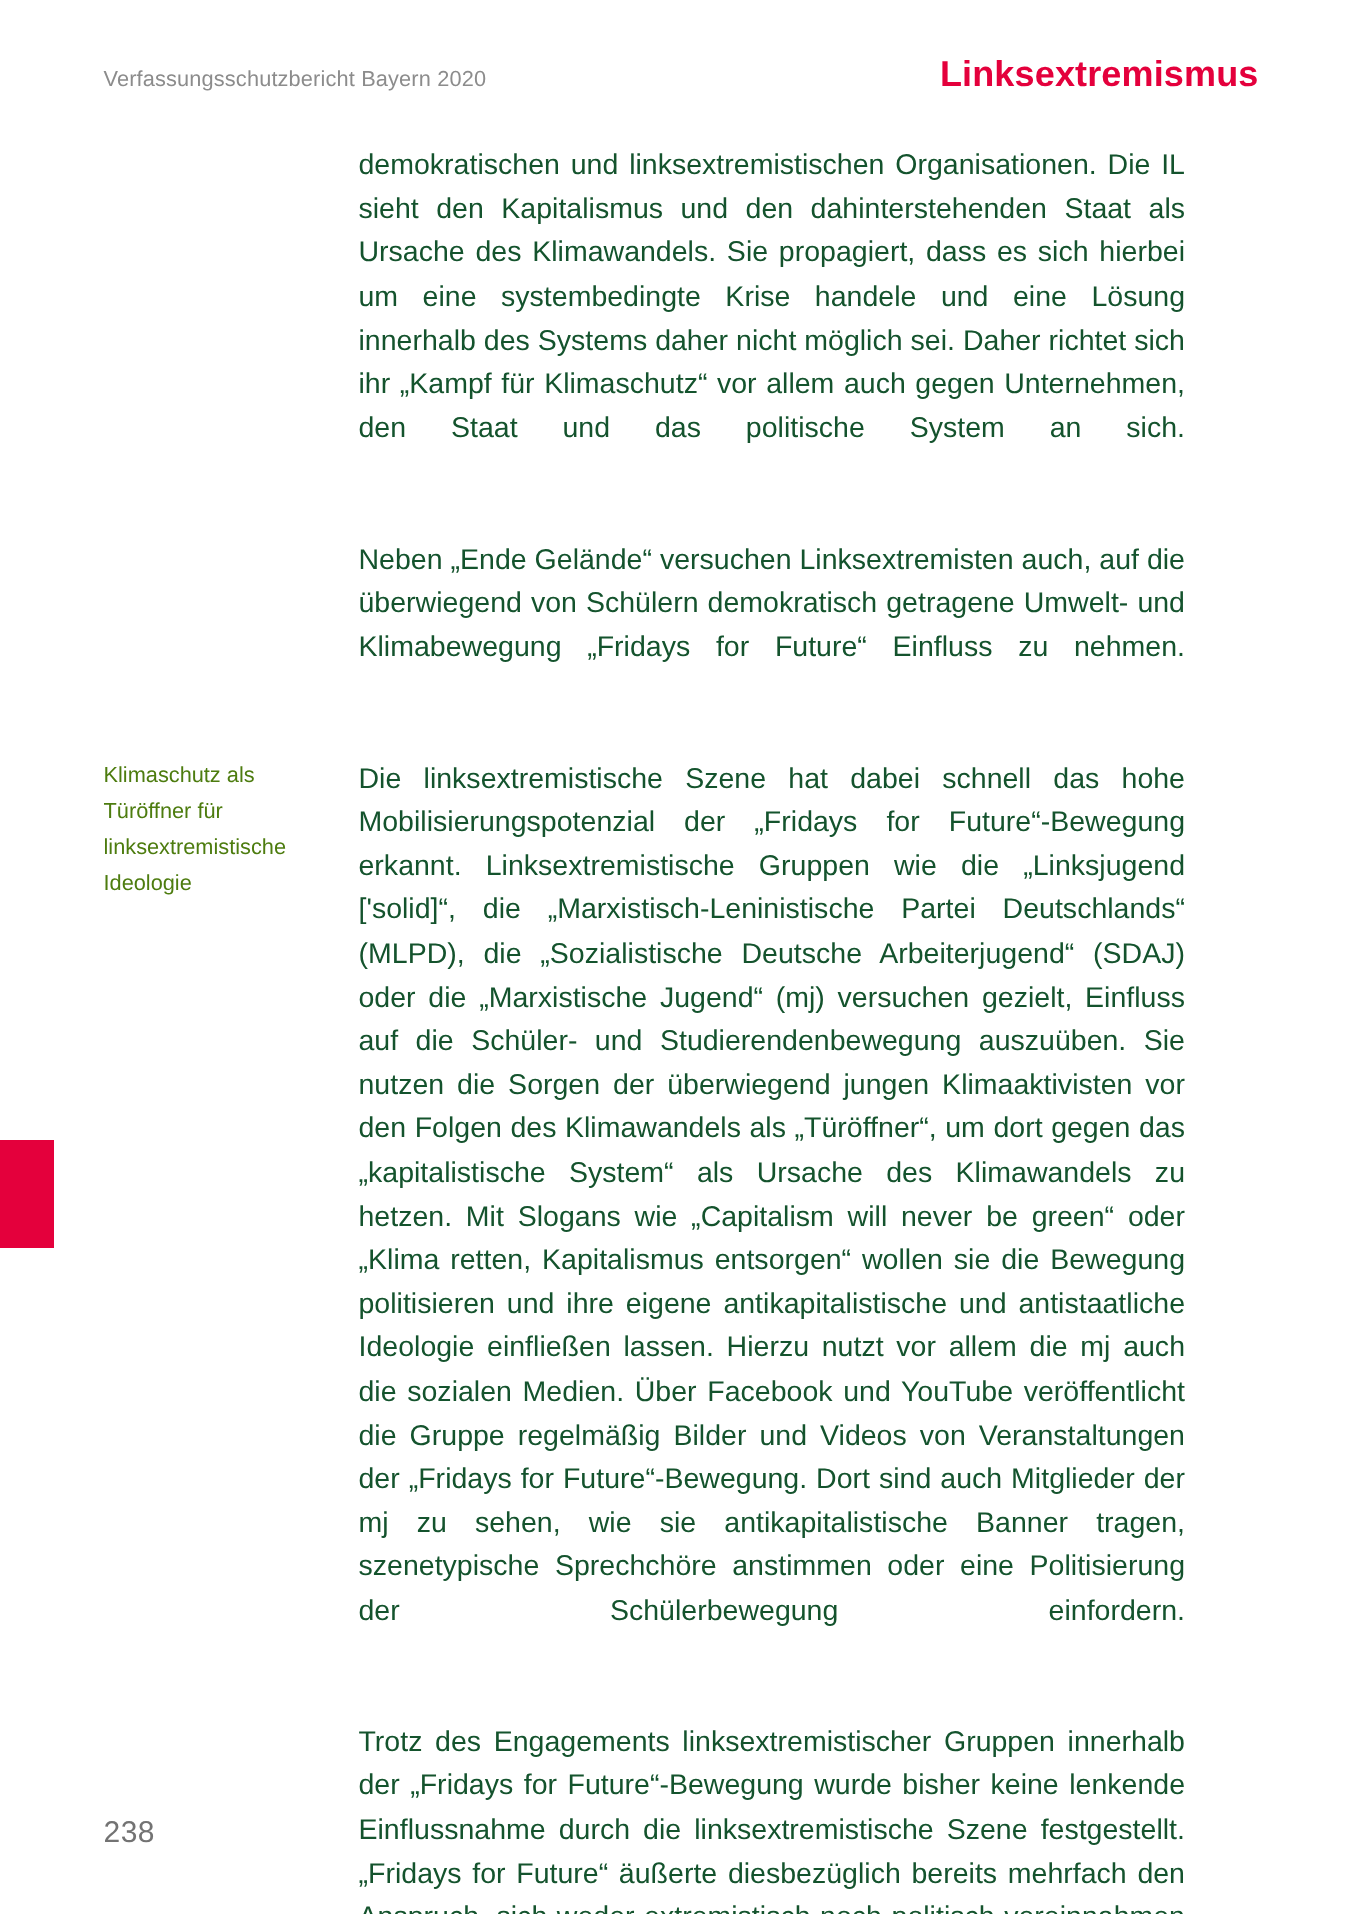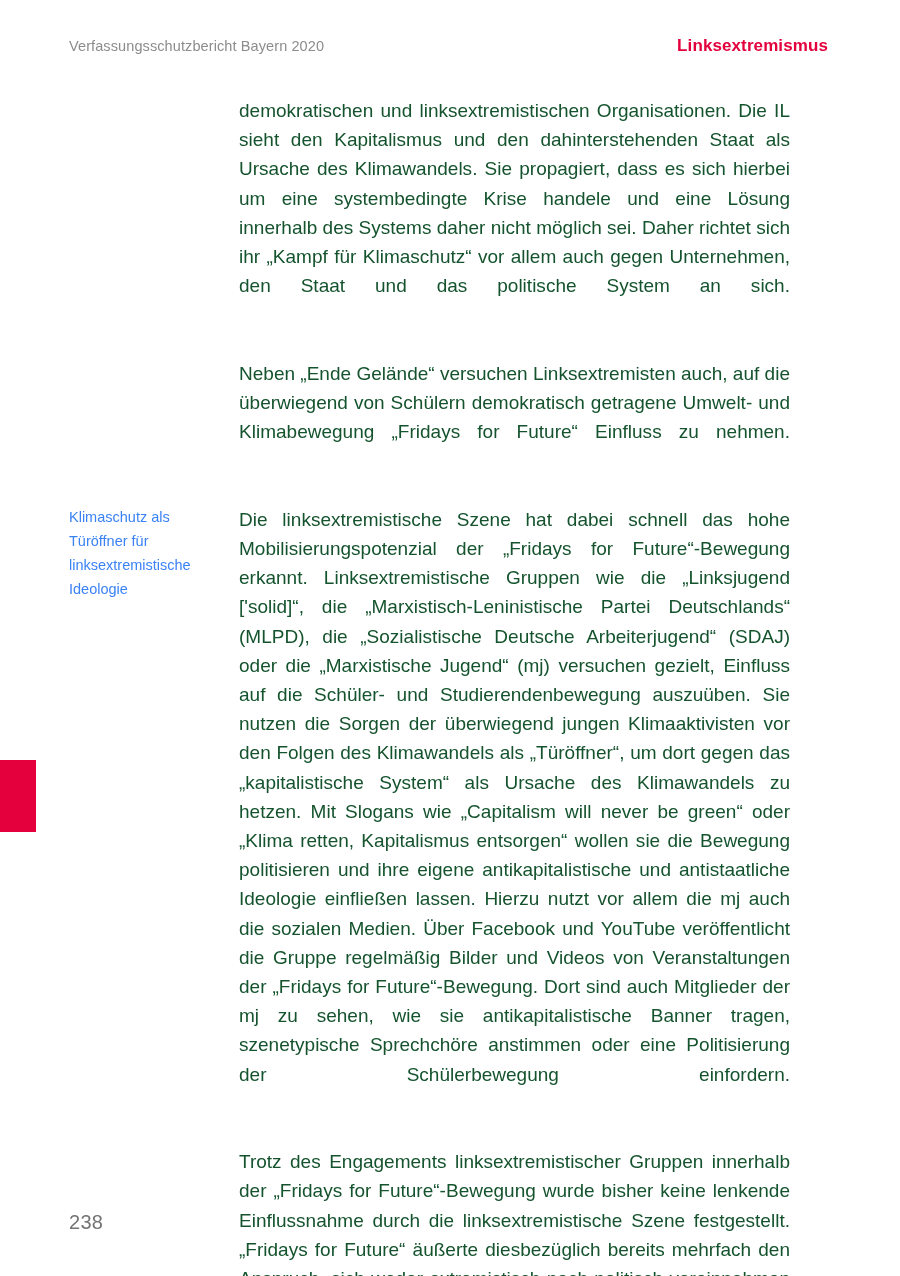--- a/index.html
+++ b/index.html
@@ -17,36 +17,36 @@
     overflow: hidden;
     font-family: "Liberation Sans", "DejaVu Sans", sans-serif;
     -webkit-font-smoothing: antialiased;
   }
 
   
   .running-head {
     position: absolute;
     top: 36px;
     left: 69px;
-    right: 72px;
+    right: 61px;
     height: 24px;
     display: flex;
     align-items: baseline;
     justify-content: space-between;
   }
 
   .running-head-left {
     font-size: 14.5px;
     color: #8c8c8c;
     letter-spacing: 0.1px;
     white-space: nowrap;
   }
 
   .running-head-right {
-    font-size: 17px;
+    font-size: 24px;
     font-weight: bold;
     color: #e4003c;
     letter-spacing: 0.1px;
     white-space: nowrap;
   }
 
   
   .edge-tab {
     position: absolute;
     left: 0;
@@ -70,21 +70,21 @@
   }
 
   
   .marginalia {
     position: absolute;
     left: 0;
     top: 0;
     width: 150px;
     font-size: 14.5px;
     line-height: 24px;
-    color: #3b82f6;
+    color: #4d7c0f;
     text-align: left;
   }
 
   .col {
     margin-left: 170px;
     width: 551px;
   }
 
   p.body {
     margin: 0;

